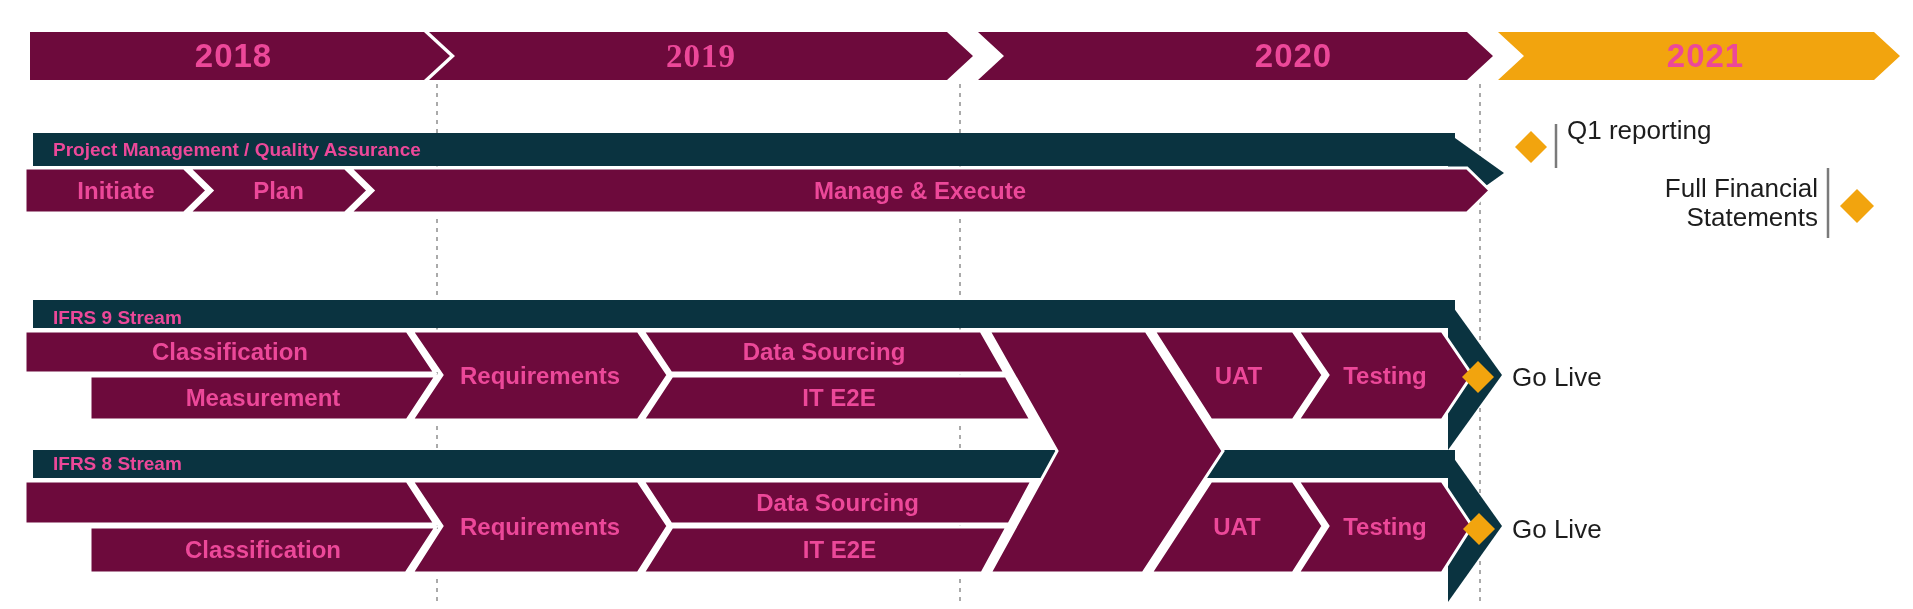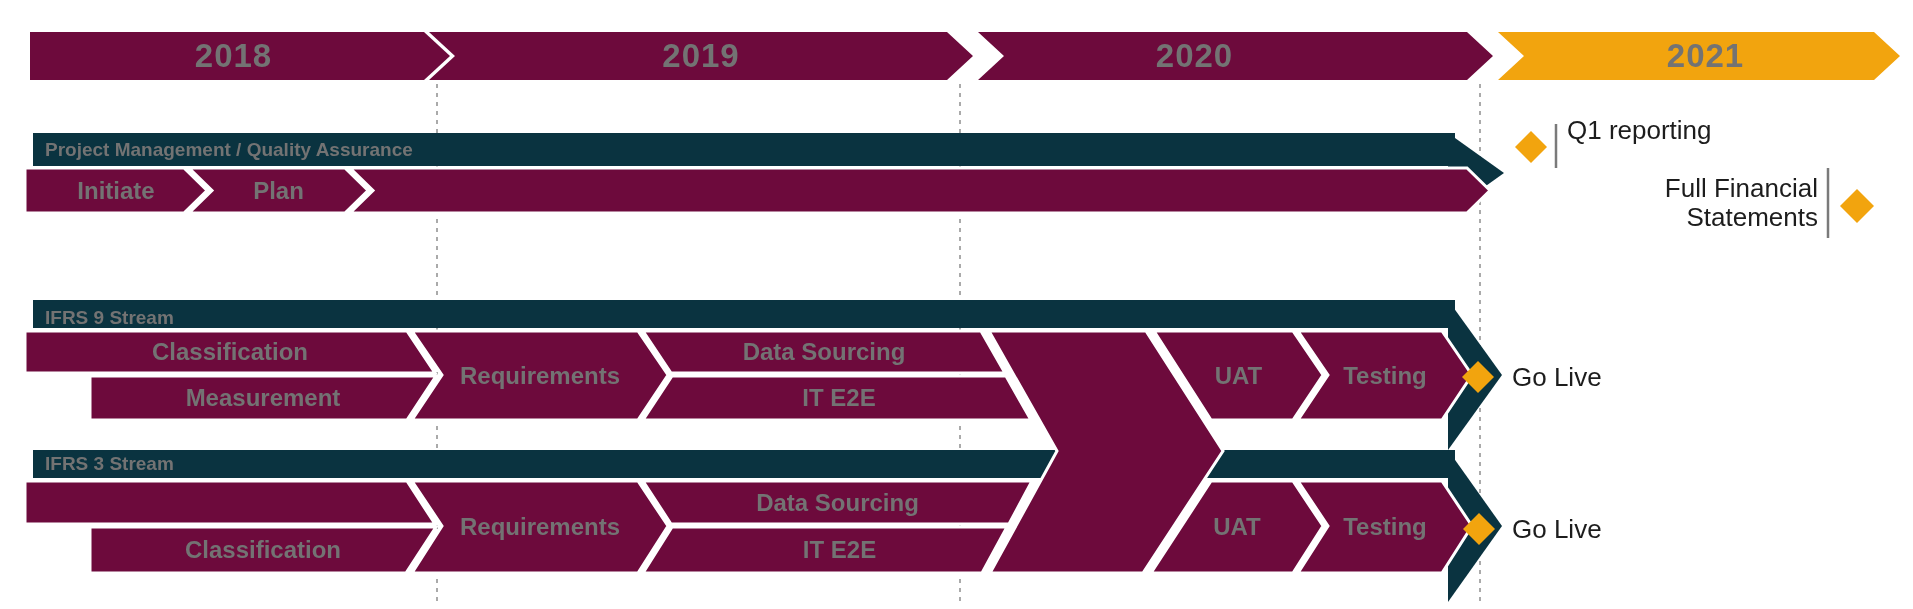--- a/index.html
+++ b/index.html
@@ -7,24 +7,24 @@
     --text-dark:#1d1d1d; --gridline:#8f8f8f; --marker-line:#7a7a7a;
   }
   html,body{margin:0;padding:0;background:#fff;}
   .canvas{
     position:relative;width:1913px;height:609px;background:#fff;overflow:hidden;
     font-family:"Liberation Sans",sans-serif;
   }
   .canvas svg{position:absolute;left:0;top:0;}
   .lbl{
     position:absolute;display:flex;align-items:center;justify-content:center;
-    color:#737373;font-weight:bold;font-size:24px;white-space:nowrap;pointer-events:none;
+    color:#ec4899;font-weight:bold;font-size:24px;white-space:nowrap;pointer-events:none;
   }
   .yr{font-size:33px;letter-spacing:1px;}
-  .hdr{font-size:19px;justify-content:flex-start;padding-left:12px;}
+  .hdr{font-size:19px;justify-content:flex-start;padding-left:20px;}
   .pilot{font-size:26px;}
   .dark{color:var(--text-dark);font-weight:400;font-size:26px;justify-content:flex-start;}
   .dark-r{color:var(--text-dark);font-weight:400;font-size:26px;justify-content:flex-end;}
 </style>
 </head>
 <body>
 
 <div class="canvas">
 
   <svg width="1913" height="609" viewBox="0 0 1913 609">
@@ -80,40 +80,41 @@
       <line x1="1556" y1="124" x2="1556" y2="168" stroke="var(--marker-line)" stroke-width="2.5"></line>
       <polygon points="1531,131 1547,147 1531,163 1515,147" fill="var(--amber)"></polygon>
       <line x1="1828" y1="168" x2="1828" y2="238" stroke="var(--marker-line)" stroke-width="2.5"></line>
       <polygon points="1857,189 1874,206 1857,223 1840,206" fill="var(--amber)"></polygon>
       <polygon points="1478,361 1494,377 1478,393 1462,377" fill="var(--amber)"></polygon>
       <polygon points="1479,513 1495,529 1479,545 1463,529" fill="var(--amber)"></polygon>
     </g>
   </svg>
 
   <div class="lbl yr" style="left:30px;top:32px;width:407px;height:48px;">2018</div>
-  <div class="lbl yr" style="left:442px;top:32px;width:518px;height:48px;">2019</div>
-  <div class="lbl yr" style="left:950px;top:32px;width:489px;height:48px;">2020</div>
+  <div class="lbl yr" style="left:442px;top:32px;width:518px;height:48px;font-family:Liberation Serif, serif;">2019</div>
+  <div class="lbl yr" style="left:1049px;top:32px;width:489px;height:48px;">2020</div>
   <div class="lbl yr" style="left:1511px;top:32px;width:389px;height:48px;">2021</div>
 
   <div class="lbl hdr" style="left:33px;top:133px;width:700px;height:33px;">Project Management / Quality Assurance</div>
   <div class="lbl" style="left:25px;top:168px;width:182px;height:45px;">Initiate</div>
   <div class="lbl" style="left:189px;top:168px;width:179px;height:45px;">Plan</div>
+  <div class="lbl" style="left:350px;top:168px;width:1140px;height:45px;">Manage &amp; Execute</div>
 
   <div class="lbl hdr" style="left:33px;top:300px;width:500px;height:36px;">IFRS 9 Stream</div>
   <div class="lbl" style="left:25px;top:331px;width:410px;height:42px;">Classification</div>
   <div class="lbl" style="left:90px;top:376px;width:346px;height:44px;text-align:right;">Measurement</div>
   <div class="lbl" style="left:412px;top:331px;width:256px;height:89px;">Requirements</div>
   <div class="lbl" style="left:643px;top:331px;width:362px;height:42px;">Data Sourcing</div>
   <div class="lbl" style="left:672px;top:376px;width:334px;height:44px;">IT E2E</div>
   <div class="lbl" style="left:1154px;top:331px;width:169px;height:89px;">UAT</div>
   <div class="lbl" style="left:1298px;top:331px;width:174px;height:89px;">Testing</div>
   <div class="lbl dark" style="left:1512px;top:353px;width:220px;height:48px;">Go Live</div>
 
 
-  <div class="lbl hdr" style="left:33px;top:450px;width:500px;height:28px;">IFRS 3 Stream</div>
+  <div class="lbl hdr" style="left:33px;top:450px;width:500px;height:28px;">IFRS 8 Stream</div>
   <div class="lbl" style="left:90px;top:527px;width:346px;height:46px;">Classification</div>
   <div class="lbl" style="left:412px;top:481px;width:256px;height:92px;">Requirements</div>
   <div class="lbl" style="left:643px;top:481px;width:389px;height:43px;">Data Sourcing</div>
   <div class="lbl" style="left:672px;top:527px;width:335px;height:46px;">IT E2E</div>
   <div class="lbl" style="left:1151px;top:481px;width:172px;height:92px;">UAT</div>
   <div class="lbl" style="left:1298px;top:481px;width:174px;height:92px;">Testing</div>
   <div class="lbl dark" style="left:1512px;top:505px;width:220px;height:48px;">Go Live</div>
 
   <div class="lbl dark" style="left:1567px;top:104px;width:280px;height:52px;">Q1 reporting</div>
   <div class="lbl dark-r" style="left:1518px;top:203px;width:300px;height:29px;">Statements</div>

